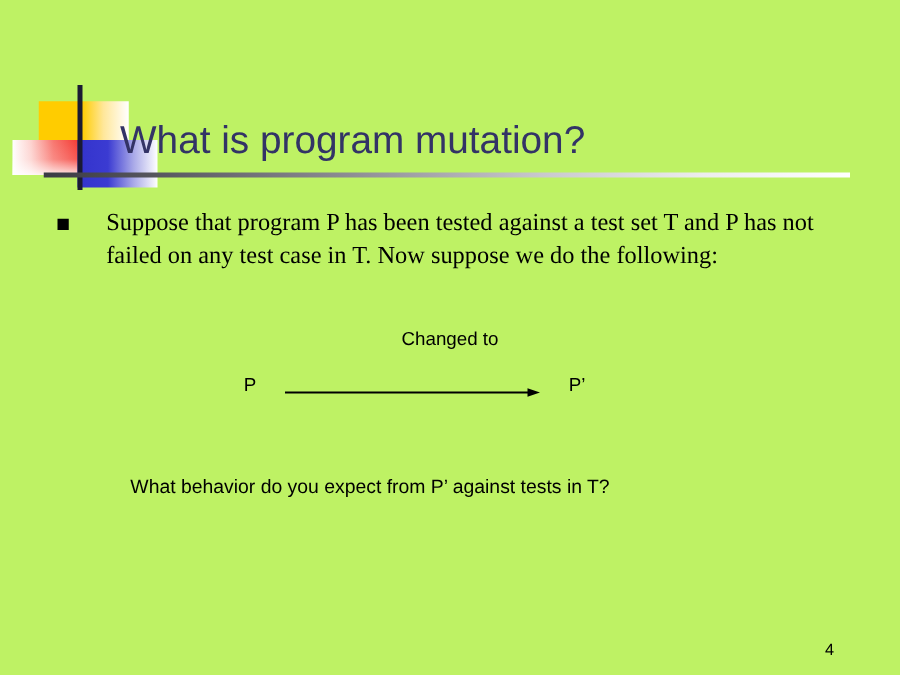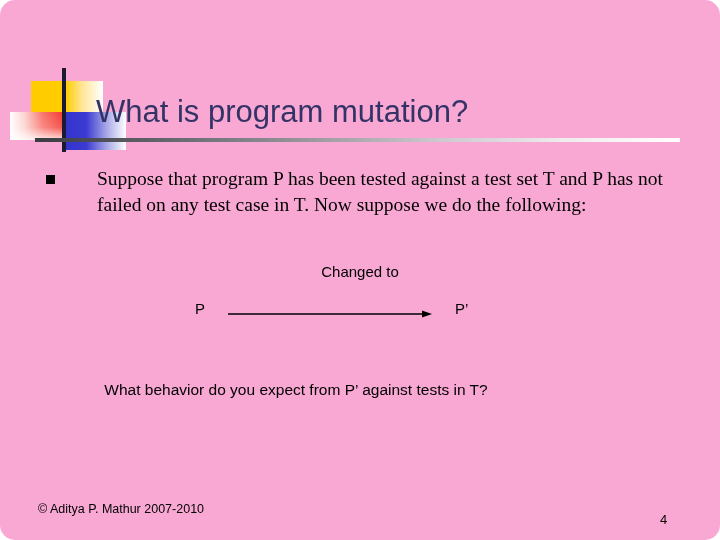--- a/index.html
+++ b/index.html
@@ -12,22 +12,21 @@
     height: 540px;
     position: relative;
     overflow: hidden;
     font-family: "Liberation Sans", sans-serif;
     -webkit-font-smoothing: antialiased;
   }
 
   .slide {
     position: absolute;
     inset: 0;
-    background: #f9a8d4;
-    border-radius: 15px;
+    background: #bef264;
   }
 
   
   .motif {
     position: absolute;
     left: 0;
     top: 60px;
     width: 700px;
     height: 100px;
     pointer-events: none;
@@ -98,21 +97,21 @@
     align-items: flex-start;
   }
   .bullet-mark {
     width: 9px;
     height: 9px;
     background: #000000;
     margin-top: 9px;
     flex: 0 0 auto;
   }
   .bullet-text {
-    margin-left: 42px;
+    margin-left: 30px;
     font-family: "Liberation Serif", serif;
     font-size: 19.5px;
     line-height: 26px;
     color: #000000;
     width: 595px;
   }
 
   
   .diagram {
     position: absolute;
@@ -208,16 +207,15 @@
     <div class="node-p">P</div>
     <svg class="arrow" viewBox="0 0 204 10">
       <line x1="0" y1="5" x2="196" y2="5" stroke="#000000" stroke-width="1.7"></line>
       <polygon points="204,5 194,1.6 194,8.4" fill="#000000"></polygon>
     </svg>
     <div class="node-pprime">P’</div>
   </div>
 
   <div class="question">What behavior do you expect from P’ against tests in T?</div>
 
-  <div class="footer-credit">© Aditya P. Mathur 2007-2010</div>
   <div class="page-number">4</div>
 
 </div>
 
 </body></html>

